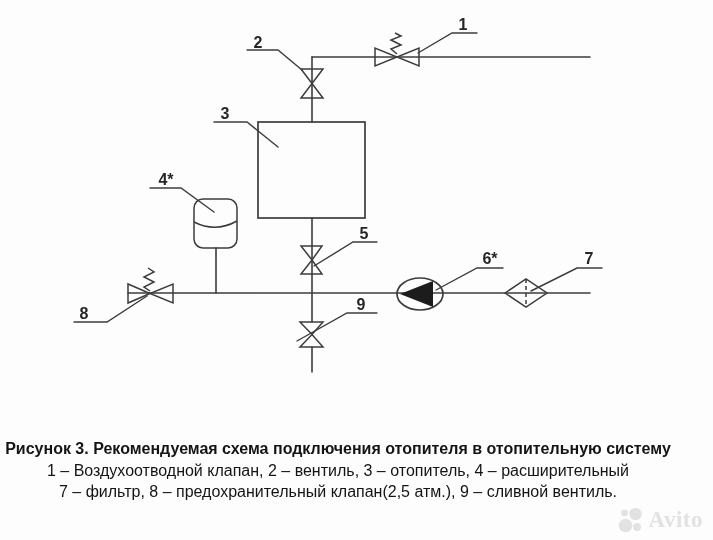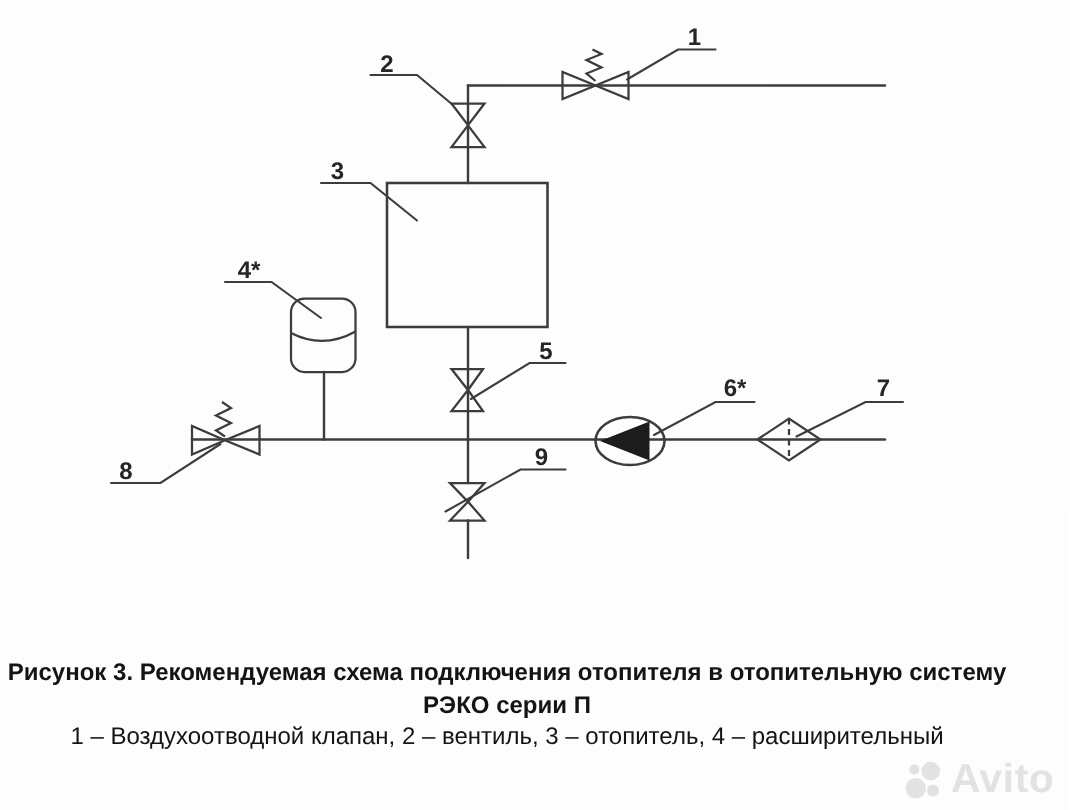--- a/index.html
+++ b/index.html
@@ -31,23 +31,24 @@
   .cap-legend{font-weight:normal;text-align:center;}
   .watermark{
     position:absolute;
     right:10px;bottom:7px;
     display:flex;align-items:center;gap:4px;
     user-select:none;
   }
   .watermark .wm-text{
     color:#e2e2e2;
     font-weight:bold;
-    font-size:27px;
+    font-size:23px;
     letter-spacing:0.5px;
     line-height:1;
+    font-family:Liberation Serif, serif;
   }
 </style>
 </head>
 <body>
 
 <div class="page">
 
   <svg class="diagram" width="713" height="390" viewBox="0 0 713 390">
 
     <g stroke="#3c3c3c" stroke-width="1.6" fill="none" stroke-linecap="round">
@@ -113,24 +114,24 @@
       <text x="490" y="264">6*</text>
       <text x="589" y="264">7</text>
       <text x="84" y="319">8</text>
       <text x="361" y="310">9</text>
     </g>
   </svg>
 
   <div class="caption">
     <div class="cap-title">
       <div>Рисунок 3. Рекомендуемая схема подключения отопителя в отопительную систему</div>
-      <div>РЭКО серии П</div>
     </div>
     <div class="cap-legend">
       <div>1 – Воздухоотводной клапан, 2 – вентиль, 3 – отопитель, 4 – расширительный</div>
+      <div>7 – фильтр, 8 – предохранительный клапан(2,5 атм.), 9 – сливной вентиль.</div>
     </div>
   </div>
 
   <div class="watermark">
     <svg width="27" height="27" viewBox="0 0 27 27">
       <g fill="#e2e2e2">
         <circle cx="6.5" cy="7" r="3.4"></circle>
         <circle cx="17.5" cy="8" r="6.2"></circle>
         <circle cx="7.5" cy="19.5" r="6.8"></circle>
         <circle cx="19" cy="21" r="4"></circle>

